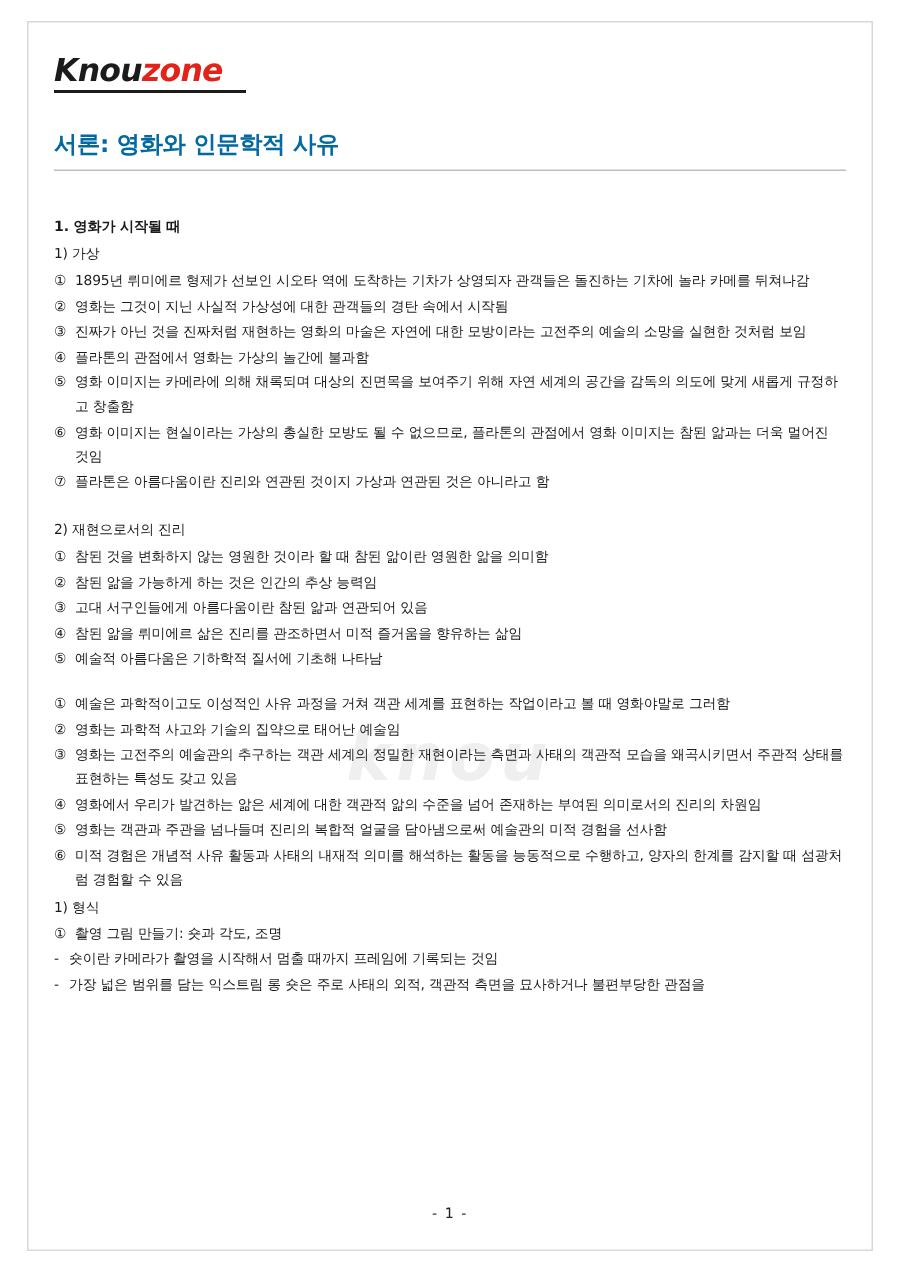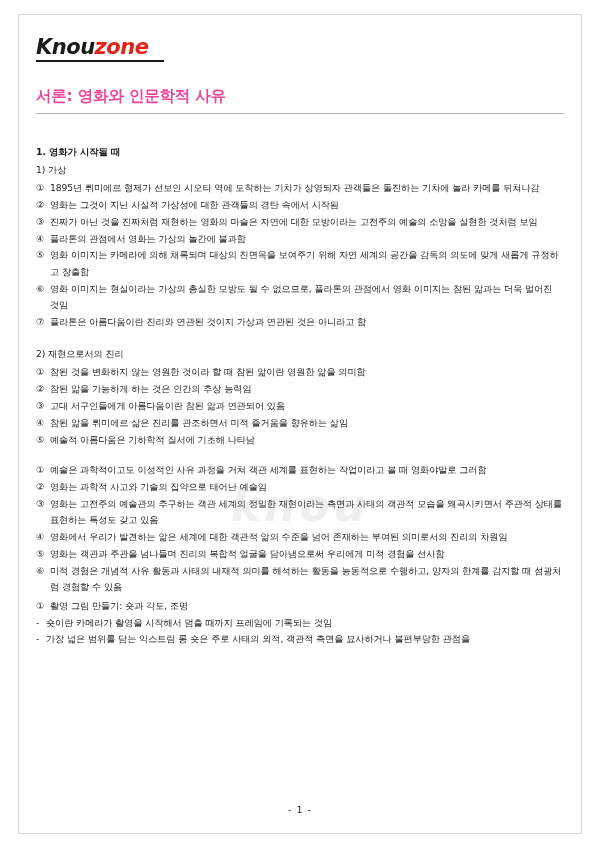--- a/index.html
+++ b/index.html
@@ -61,21 +61,21 @@
     left: 0;
     bottom: -2px;
     width: 128px;
     height: 2px;
     background: #1b1b1b;
   }
   
   .doc-title {
     font-size: 15.5px;
     font-weight: bold;
-    color: #ec4899;
+    color: #0369a1;
     margin: 10px 0 4px 0;
     letter-spacing: -0.2px;
   }
   .title-rule {
     border: 0;
     border-top: 1px solid #bdbdbd;
     margin: 6px 0 20px 0;
     width: 100%;
   }
   
@@ -243,30 +243,31 @@
         <div class="li">
             <span class="marker">③</span>
             <span class="txt">영화는 고전주의 예술관의 추구하는 객관 세계의 정밀한 재현이라는 측면과 사태의 객관적 모습을 왜곡시키면서 주관적 상태를 표현하는 특성도 갖고 있음</span>
           </div>
         <div class="li">
             <span class="marker">④</span>
             <span class="txt">영화에서 우리가 발견하는 앎은 세계에 대한 객관적 앎의 수준을 넘어 존재하는 부여된 의미로서의 진리의 차원임</span>
           </div>
         <div class="li">
             <span class="marker">⑤</span>
-            <span class="txt">영화는 객관과 주관을 넘나들며 진리의 복합적 얼굴을 담아냄으로써 우리에게 미적 경험을 선사함</span>
+            <span class="txt">영화는 객관과 주관을 넘나들며 진리의 복합적 얼굴을 담아냄으로써 예술관의 미적 경험을 선사함</span>
           </div>
         <div class="li">
             <span class="marker">⑥</span>
             <span class="txt">미적 경험은 개념적 사유 활동과 사태의 내재적 의미를 해석하는 활동을 능동적으로 수행하고, 양자의 한계를 감지할 때 섬광처럼 경험할 수 있음</span>
           </div>
       </div>
 
 
       <div class="grp">
+        <div class="h-sub">1) 형식</div>
         <div class="li">
             <span class="marker">①</span>
             <span class="txt">촬영 그림 만들기: 숏과 각도, 조명</span>
           </div>
         <div class="dash-li">
             <span class="marker">-</span>
             <span class="txt">숏이란 카메라가 촬영을 시작해서 멈출 때까지 프레임에 기록되는 것임</span>
           </div>
         <div class="dash-li">
             <span class="marker">-</span>

